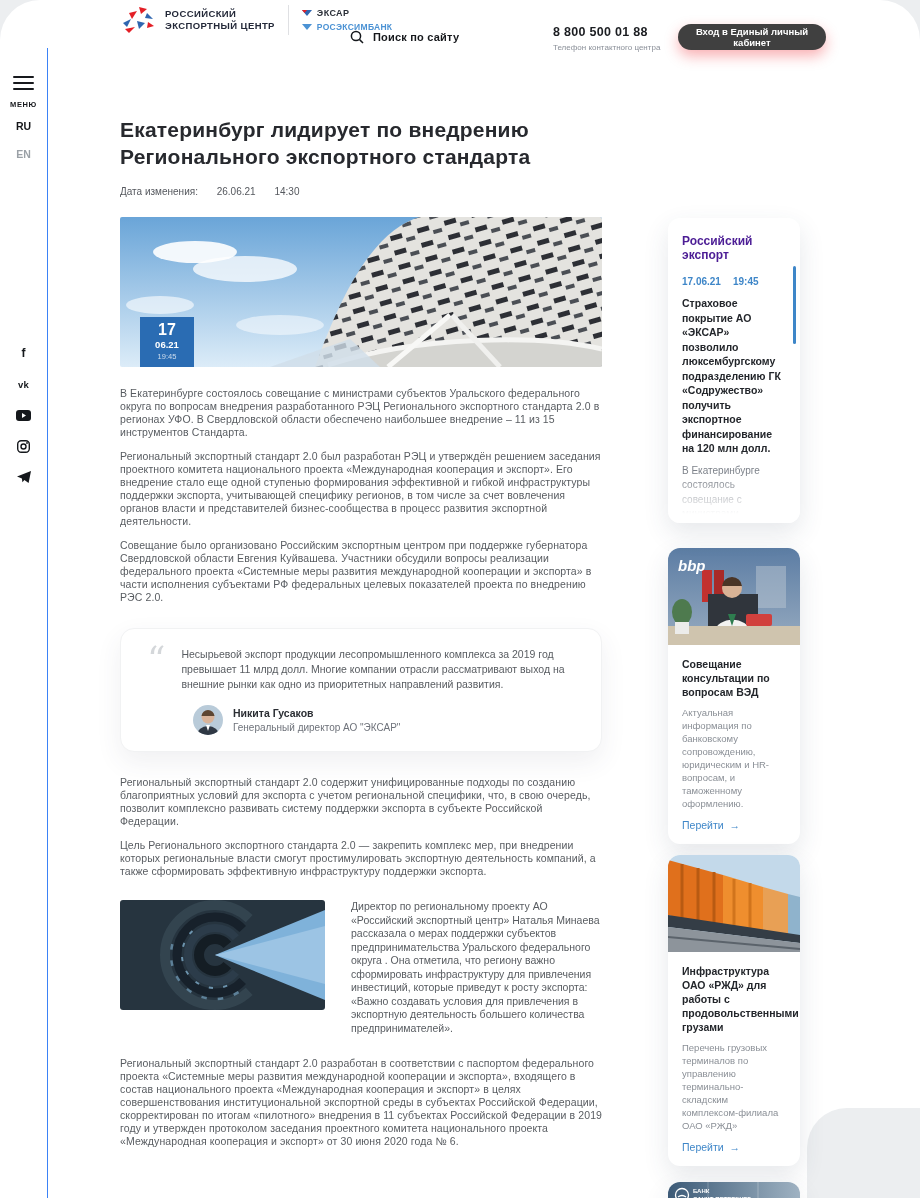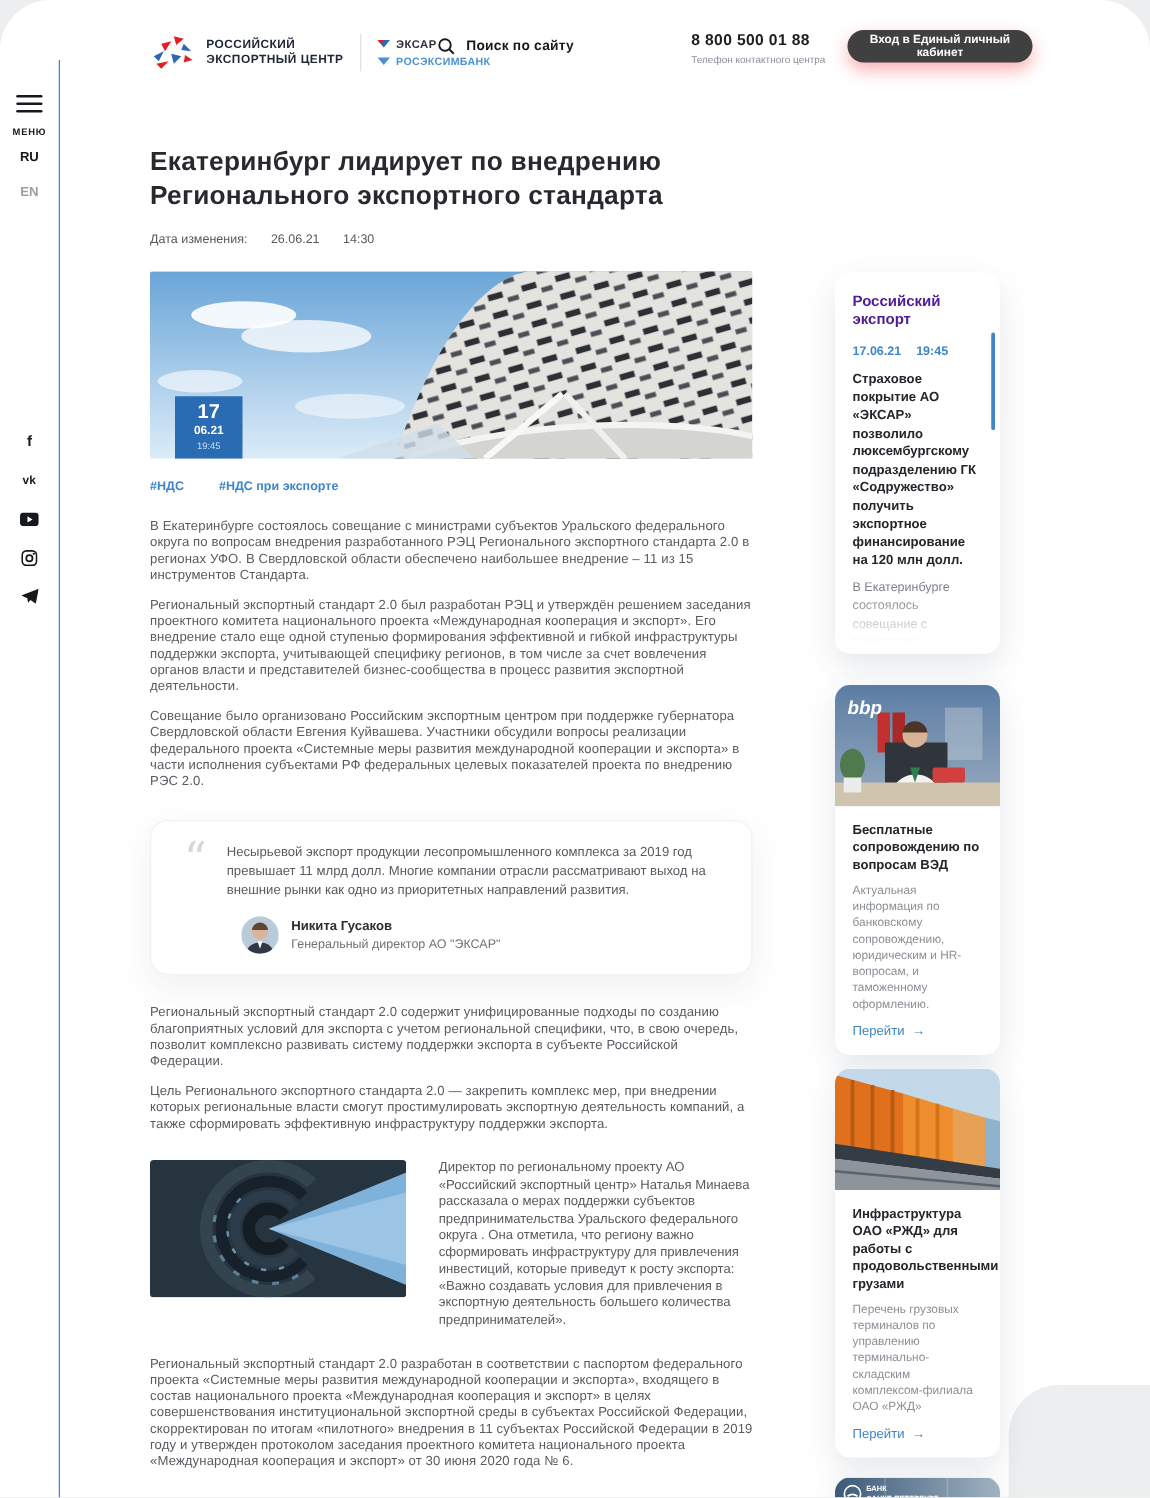--- a/index.html
+++ b/index.html
@@ -16,21 +16,21 @@
   .lang{position:absolute;left:0;width:47px;text-align:center;font-size:10.5px;font-weight:bold;}
   .lang.ru{top:72px;color:#141619;}
   .lang.en{top:100px;color:#9aa0a6;}
   .socials{position:absolute;top:298px;left:0;width:47px;display:flex;flex-direction:column;align-items:center;gap:17px;}
   .soc{height:14px;display:flex;align-items:center;justify-content:center;font-weight:bold;color:#15181c;}
   .soc.f{font-size:12px;}
   .soc.vk{font-size:9.5px;letter-spacing:.3px;}
 
   
   .hdr{position:absolute;left:48px;top:0;right:0;height:76px;z-index:4;}
-  .logo-group{position:absolute;left:72px;top:26px;display:flex;align-items:center;}
+  .logo-group{position:absolute;left:72px;top:4px;display:flex;align-items:center;}
   .brand-txt{margin-left:9px;font-size:9.5px;line-height:12px;font-weight:bold;color:#232838;letter-spacing:.4px;}
   .hdr-sep{width:1px;height:30px;background:#dfe0e3;margin:0 13px;}
   .band2{display:flex;flex-direction:column;gap:4px;}
   .band2 .row{display:flex;align-items:center;gap:5px;font-weight:bold;}
   .band2 .eksar{font-size:9px;color:#2a2f38;letter-spacing:.4px;}
   .band2 .roseximbank{font-size:8.5px;color:#4b92d4;letter-spacing:.3px;}
   .search{position:absolute;left:302px;top:30px;display:flex;align-items:center;gap:9px;cursor:pointer;}
   .search-label{font-size:11px;font-weight:bold;color:#16181c;letter-spacing:.2px;}
   .phone{position:absolute;left:505px;top:25px;}
   .phone-num{font-size:12.5px;font-weight:bold;color:#1b1d21;letter-spacing:.3px;}
@@ -217,24 +217,20 @@
           <line x1="380" y1="150" x2="332" y2="98" stroke="#f0f0ee" stroke-width="5"></line>
           <polygon points="150,150 230,122 260,150" fill="#cfdde8" opacity=".8"></polygon>
         </svg>
         <div class="badge">
           <div class="d">17</div>
           <div class="m">06.21</div>
           <div class="t">19:45</div>
         </div>
       </div>
 
-      <div class="tags">
-        <span class="tag">#НДС</span>
-        <span class="tag">#НДС при экспорте</span>
-      </div>
 
       <p class="body first">В Екатеринбурге состоялось совещание с министрами субъектов Уральского федерального округа по вопросам внедрения разработанного РЭЦ Регионального экспортного стандарта 2.0 в регионах УФО. В Свердловской области обеспечено наибольшее внедрение – 11 из 15 инструментов Стандарта.</p>
       <p class="body">Региональный экспортный стандарт 2.0 был разработан РЭЦ и утверждён решением заседания проектного комитета национального проекта «Международная кооперация и экспорт». Его внедрение стало еще одной ступенью формирования эффективной и гибкой инфраструктуры поддержки экспорта, учитывающей специфику регионов, в том числе за счет вовлечения органов власти и представителей бизнес-сообщества в процесс развития экспортной деятельности.</p>
       <p class="body">Совещание было организовано Российским экспортным центром при поддержке губернатора Свердловской области Евгения Куйвашева. Участники обсудили вопросы реализации федерального проекта «Системные меры развития международной кооперации и экспорта» в части исполнения субъектами РФ федеральных целевых показателей проекта по внедрению РЭС 2.0.</p>
 
       <div class="quote">
         <div class="quote-top">
           <div class="qmark">“</div>
           <div class="qtext">Несырьевой экспорт продукции лесопромышленного комплекса за 2019 год превышает 11 млрд долл. Многие компании отрасли рассматривают выход на внешние рынки как одно из приоритетных направлений развития.</div>
         </div>
@@ -317,21 +313,21 @@
             <path d="M46,84 a19,16 0 0 1 37,0 Z" fill="#f2f2f0"></path>
             <polygon points="60,66 68,66 64,78" fill="#2e7d4f"></polygon>
             <rect x="0" y="78" width="132" height="19" fill="#cfc4ae"></rect>
             <rect x="78" y="66" width="26" height="12" rx="2" fill="#d1403d"></rect>
             <ellipse cx="14" cy="64" rx="10" ry="13" fill="#4e7a4e"></ellipse>
             <rect x="7" y="74" width="14" height="12" fill="#ececea"></rect>
             <text x="10" y="23" font-family="Liberation Sans, sans-serif" font-size="15" font-weight="bold" font-style="italic" fill="#ffffff">bbp</text>
           </svg>
         </div>
         <div class="s-body">
-          <div class="s-title">Бесплатные сопровождению по вопросам ВЭД</div>
+          <div class="s-title">Совещание консультации по вопросам ВЭД</div>
           <div class="s-text">Актуальная информация по банковскому сопровождению, юридическим и HR-вопросам, и таможенному оформлению.</div>
           <div class="s-link">
             <span>Перейти</span><span class="arrow">→</span>
           </div>
         </div>
       </div>
 
       <div class="s-card c2">
         <div class="img">
           <svg width="132" height="97" viewBox="0 0 132 97">

